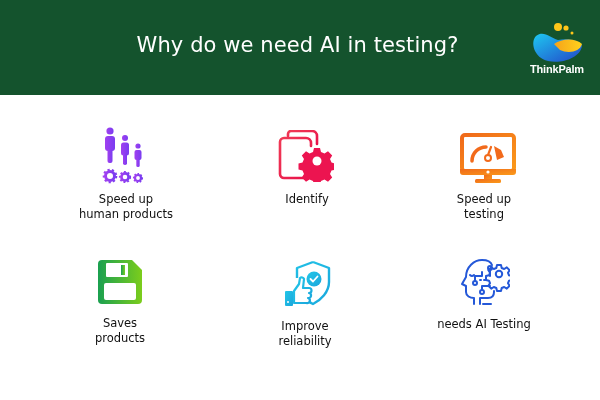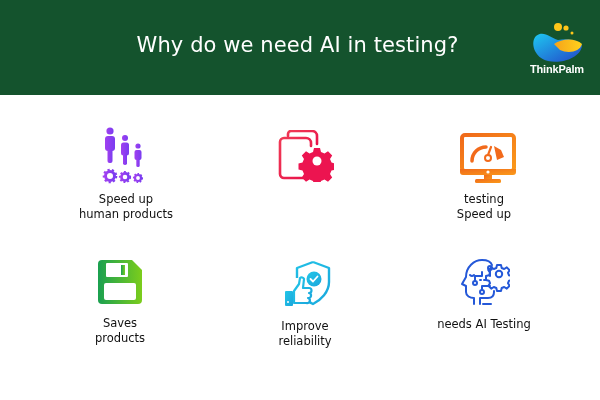--- a/index.html
+++ b/index.html
@@ -90,20 +90,21 @@
       <line x1="9" y1="26" x2="20" y2="26"></line>
       <line x1="9" y1="33" x2="20" y2="33"></line>
       <line x1="9" y1="40" x2="20" y2="40"></line>
     </g>
     <g transform="translate(39,31)">
       <path fill="#ec1450" d="M-3 -13 h6 l1 4 l3.5 1.5 l3.5 -2.2 l4.2 4.2 l-2.2 3.5 l1.5 3.5 l4 1 v6 l-4 1 l-1.5 3.5 l2.2 3.5 l-4.2 4.2 l-3.5 -2.2 l-3.5 1.5 l-1 4 h-6 l-1 -4 l-3.5 -1.5 l-3.5 2.2 l-4.2 -4.2 l2.2 -3.5 l-1.5 -3.5 l-4 -1 v-6 l4 -1 l1.5 -3.5 l-2.2 -3.5 l4.2 -4.2 l3.5 2.2 l3.5 -1.5 Z"></path>
       <circle r="4.5" fill="#ffffff"></circle>
     </g>
   </svg>
   <div class="label" style="left:222px;top:192px">
+    <span>Identify</span>
   </div>
 </div>
 
 <div>
   <svg class="icon" style="left:460px;top:133px;width:56px;height:52px" viewBox="0 0 56 52">
     <defs>
         <linearGradient id="g3" x1="0" y1="0" x2="1" y2="1">
           <stop offset="0" stop-color="#f06a1a"></stop>
           <stop offset="1" stop-color="#fb9a1a"></stop>
         </linearGradient>
@@ -112,22 +113,22 @@
     <path d="M0 36 h56 v3 a3 3 0 0 1 -3 3 H3 a3 3 0 0 1 -3 -3 Z" fill="url(#g3)"></path>
     <circle cx="28" cy="39" r="1.6" fill="#fff"></circle>
     <rect x="24" y="42" width="8" height="5" fill="url(#g3)"></rect>
     <rect x="15" y="46" width="26" height="4" rx="1.5" fill="url(#g3)"></rect>
     <path d="M12 28 A 14 14 0 0 1 26 14" fill="none" stroke="#f26a1b" stroke-width="3.5" stroke-linecap="round"></path>
     <circle cx="28" cy="25" r="3" fill="none" stroke="#f26a1b" stroke-width="2"></circle>
     <line x1="28" y1="22" x2="31" y2="14" stroke="#f26a1b" stroke-width="2.2" stroke-linecap="round"></line>
     <path d="M34 13 L41 17 L44 24 L37 27 Z" fill="#f26a1b"></path>
   </svg>
   <div class="label" style="left:399px;top:192px">
-    <span>testing</span>
-      <span>Speed up</span>
+    <span>Speed up</span>
+      <span>testing</span>
   </div>
 </div>
 
 <div>
   <svg class="icon" style="left:98px;top:260px;width:44px;height:44px" viewBox="0 0 44 44">
     <defs>
         <linearGradient id="g4" x1="0" y1="0" x2="1" y2="0">
           <stop offset="0" stop-color="#1aa050"></stop>
           <stop offset="1" stop-color="#7ccd1c"></stop>
         </linearGradient>

